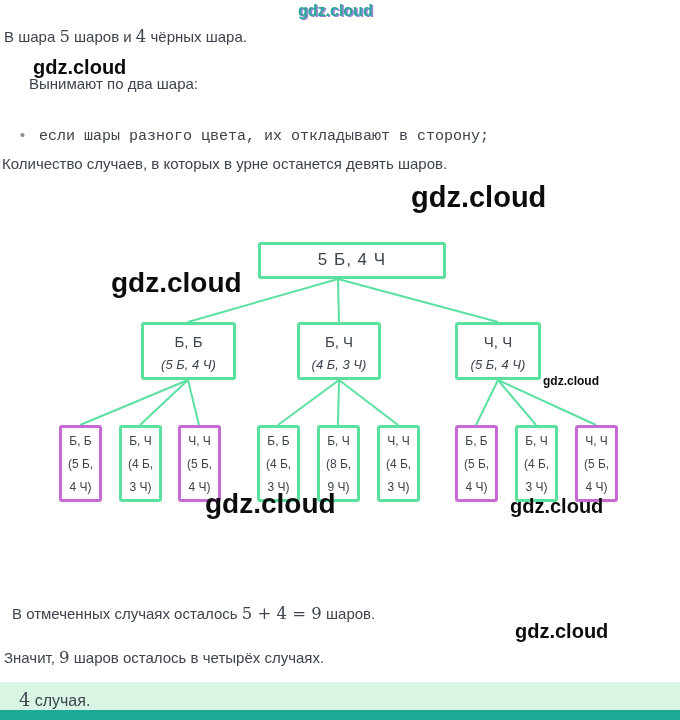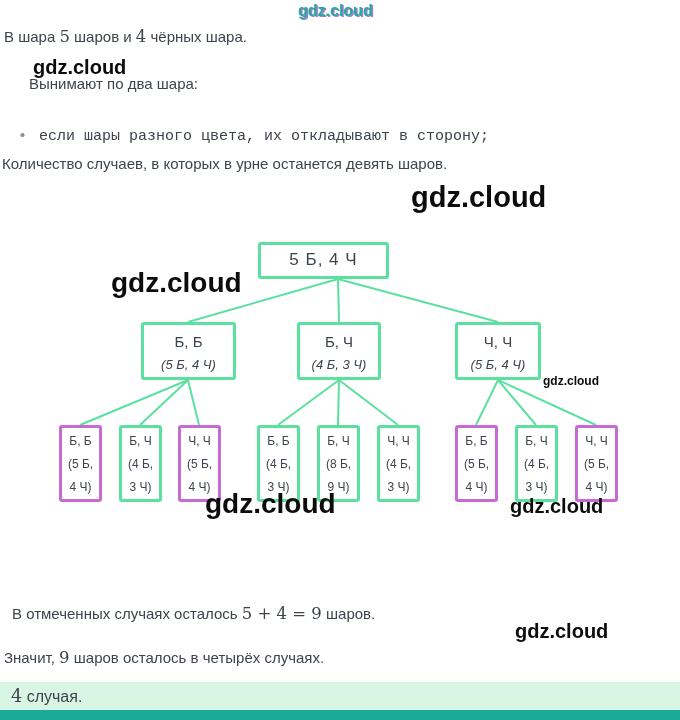--- a/index.html
+++ b/index.html
@@ -26,37 +26,37 @@
   .bullet-dot { color:#8a9097; margin-right:12px; }
   .line3 { left:2px; top:155px; }
 
   .tree { position:absolute; left:0; top:240px; width:680px; height:290px; }
   .edges { position:absolute; left:0; top:0; }
   .node {
     position:absolute; background:#ffffff; border:3px solid #5ce0a0;
     border-radius:3px; text-align:center; color:#3d444d;
   }
   .node.marked { border-color:#c76ad4; }
-  .root  { left:258px; top:2px;  width:131px; height:37px; font-size:17px; line-height:30px; letter-spacing:1px; }
+  .root  { left:258px; top:2px;  width:188px; height:37px; font-size:17px; line-height:30px; letter-spacing:1px; }
   .lvl2  { top:82px; height:58px; padding-top:5px; }
   .lvl2 .nl1 { font-size:15px; line-height:24px; }
   .lvl2 .nl2 { font-size:13px; line-height:21px;font-style:italic; }
   .n2-0 { left:141px; width:95px; }
   .n2-1 { left:297px; width:84px; }
   .n2-2 { left:455px; width:86px; }
   .lvl3 { top:185px; width:43px; height:77px; font-size:12px; line-height:23px; padding-top:2px; }
   .n3-0 { left:59px; }  .n3-1 { left:119px; } .n3-2 { left:178px; }
   .n3-3 { left:257px; } .n3-4 { left:317px; } .n3-5 { left:377px; }
   .n3-6 { left:455px; } .n3-7 { left:515px; } .n3-8 { left:575px; }
 
   .concl1 { left:12px; top:604px; }
   .concl2 { left:4px; top:648px; }
   .answer {
     position:absolute; left:0; top:682px; width:680px; height:28px;
-    background:#d9f6e5; line-height:28px; padding-left:11px; font-size:16px;
+    background:#d9f6e5; line-height:36px; padding-left:19px; font-size:16px;
   }
   .footer-bar { position:absolute; left:0; top:710px; width:680px; height:10px; background:#1ca998; }
 </style>
 </head>
 <body>
 
 <div class="page">
 
   <div class="wm wm-top">gdz.cloud</div>
 

